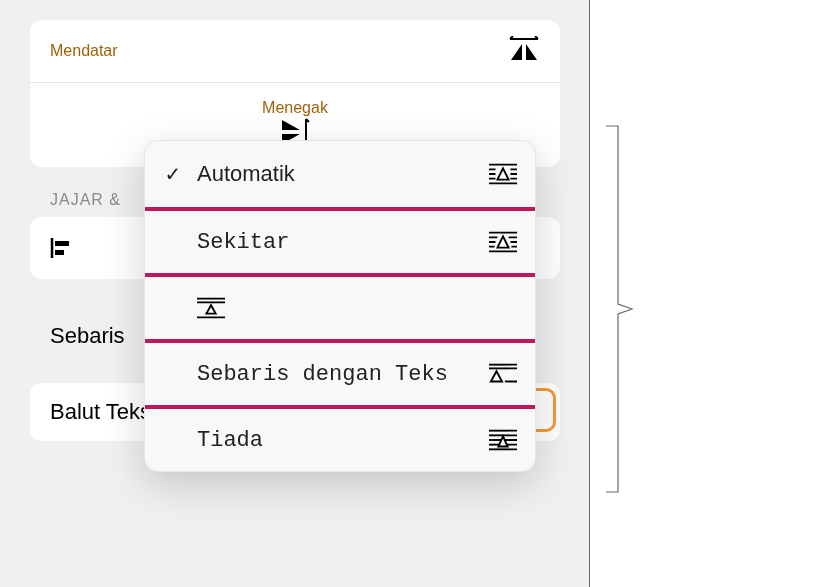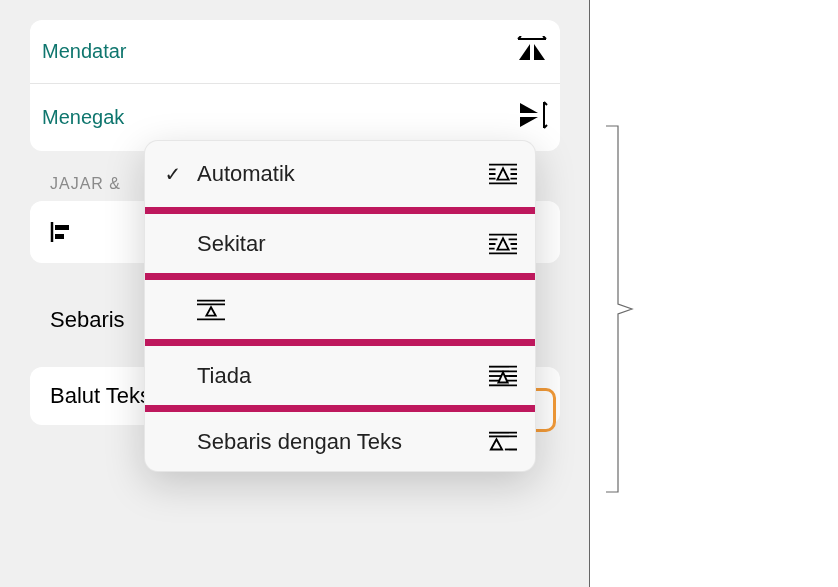--- a/index.html
+++ b/index.html
@@ -28,26 +28,27 @@
     }
     .panel {
       background: #ffffff;
       border-radius: 12px;
       overflow: hidden;
     }
     .row {
       display: flex;
       align-items: center;
       justify-content: space-between;
-      padding: 16px 12px;
-      font-size: 20px;
-      color: #0f766e;
+      padding: 16px 20px;
+      font-size: 16px;
+      color: #a16207;
     }
     .row + .row {
       border-top: 1px solid #e5e5e5;
+      flex-direction: column;
     }
     .section-label {
       font-size: 16px;
       letter-spacing: 1px;
       color: #8a8a8a;
       text-transform: uppercase;
       padding: 24px 20px 8px;
     }
     .align-row {
       background: #ffffff;
@@ -115,21 +116,22 @@
     .popup-item {
       display: flex;
       align-items: center;
       height: 66px;
       padding: 0 18px 0 14px;
       font-size: 22px;
       color: #222;
       gap: 10px;
     }
     .popup-item + .popup-item {
-      border-top: 7px solid #be185d;
+      border-top: 4px solid #be185d;
+      font-family: Liberation Mono, monospace;
     }
     .check-col { width: 28px; text-align: center; font-size: 20px; }
     .popup-label { flex: 1; }
     .popup-icon { width: 28px; display: flex; justify-content: center; }
 
     
     .bracket {
       position: absolute;
       left: 606px;
       top: 124px;
@@ -264,43 +266,43 @@
         <line x1="0" y1="2" x2="30" y2="2" stroke="#000" stroke-width="2"></line>
         <line x1="0" y1="6" x2="30" y2="6" stroke="#000" stroke-width="2"></line>
         <polygon points="10,18 15,9 20,18" fill="none" stroke="#000" stroke-width="2"></polygon>
         <line x1="0" y1="22" x2="30" y2="22" stroke="#000" stroke-width="2"></line>
       </svg>
     </span>
   </div>
 
   <div class="popup-item">
     <span class="check-col"></span>
+    <span class="popup-label">Sebaris dengan Teks</span>
+    <span class="popup-icon">
+      <svg width="30" height="24" viewBox="0 0 30 24">
+        <line x1="0" y1="2" x2="30" y2="2" stroke="#000" stroke-width="2"></line>
+        <line x1="0" y1="6" x2="30" y2="6" stroke="#000" stroke-width="2"></line>
+        <polygon points="2,20 8,9 14,20" fill="none" stroke="#000" stroke-width="2"></polygon>
+        <line x1="17" y1="20" x2="30" y2="20" stroke="#000" stroke-width="2"></line>
+      </svg>
+    </span>
+  </div>
+
+  <div class="popup-item">
+    <span class="check-col"></span>
     <span class="popup-label">Tiada</span>
     <span class="popup-icon">
       <svg width="30" height="24" viewBox="0 0 30 24">
         <line x1="0" y1="2" x2="30" y2="2" stroke="#000" stroke-width="2"></line>
         <line x1="0" y1="7" x2="30" y2="7" stroke="#000" stroke-width="2"></line>
         <line x1="0" y1="12" x2="30" y2="12" stroke="#000" stroke-width="2"></line>
         <line x1="0" y1="17" x2="30" y2="17" stroke="#000" stroke-width="2"></line>
         <line x1="0" y1="22" x2="30" y2="22" stroke="#000" stroke-width="2"></line>
         <polygon points="10,19 15,8 20,19" fill="#f8f8f8" stroke="#000" stroke-width="2"></polygon>
       </svg>
     </span>
   </div>
 
-  <div class="popup-item">
-    <span class="check-col"></span>
-    <span class="popup-label">Sebaris dengan Teks</span>
-    <span class="popup-icon">
-      <svg width="30" height="24" viewBox="0 0 30 24">
-        <line x1="0" y1="2" x2="30" y2="2" stroke="#000" stroke-width="2"></line>
-        <line x1="0" y1="6" x2="30" y2="6" stroke="#000" stroke-width="2"></line>
-        <polygon points="2,20 8,9 14,20" fill="none" stroke="#000" stroke-width="2"></polygon>
-        <line x1="17" y1="20" x2="30" y2="20" stroke="#000" stroke-width="2"></line>
-      </svg>
-    </span>
-  </div>
-
 </div>
 
 <svg class="bracket" viewBox="0 0 30 370">
   <path d="M 0 2 L 12 2 L 12 180 L 26 185 L 12 190 L 12 368 L 0 368" fill="none" stroke="#6a6a6a" stroke-width="1.2"></path>
 </svg>
 
 </body></html>

